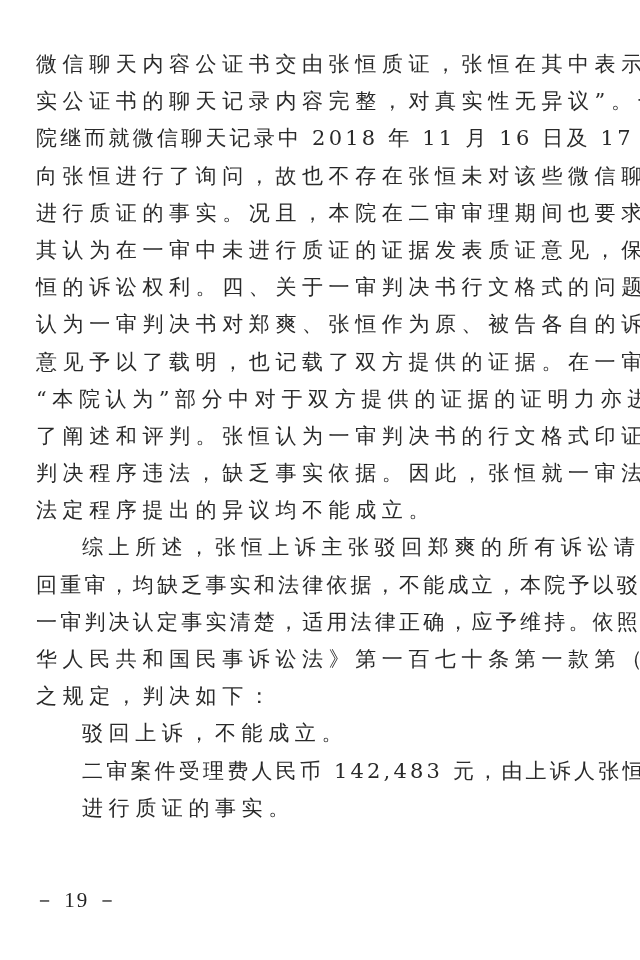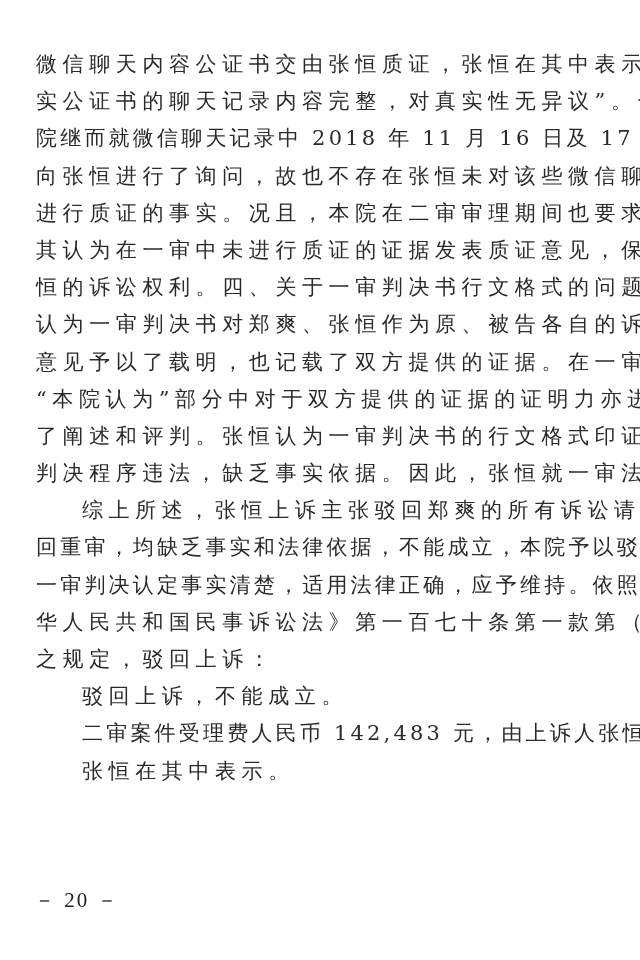--- a/index.html
+++ b/index.html
@@ -38,23 +38,24 @@
       <div class="line tight">院继而就微信聊天记录中 2018 年 11 月 16 日及 17 日的内容</div>
       <div class="line">向张恒进行了询问，故也不存在张恒未对该些微信聊天记录</div>
       <div class="line">进行质证的事实。况且，本院在二审审理期间也要求张恒就</div>
       <div class="line">其认为在一审中未进行质证的证据发表质证意见，保障了张</div>
       <div class="line">恒的诉讼权利。四、关于一审判决书行文格式的问题。本院</div>
       <div class="line">认为一审判决书对郑爽、张恒作为原、被告各自的诉、辩称</div>
       <div class="line">意见予以了载明，也记载了双方提供的证据。在一审判决的</div>
       <div class="line">“本院认为”部分中对于双方提供的证据的证明力亦进行</div>
       <div class="line">了阐述和评判。张恒认为一审判决书的行文格式印证了一审</div>
       <div class="line">判决程序违法，缺乏事实依据。因此，张恒就一审法院违反</div>
+      <div class="line">法定程序提出的异议均不能成立。</div>
       <div class="line indent">综上所述，张恒上诉主张驳回郑爽的所有诉讼请求或发</div>
       <div class="line tight">回重审，均缺乏事实和法律依据，不能成立，本院予以驳回。</div>
       <div class="line tight">一审判决认定事实清楚，适用法律正确，应予维持。依照《中</div>
       <div class="line">华人民共和国民事诉讼法》第一百七十条第一款第（一）项</div>
-      <div class="line">之规定，驳回上诉：</div>
+      <div class="line">之规定，判决如下：</div>
       <div class="line indent">驳回上诉，不能成立。</div>
       <div class="line indent tight">二审案件受理费人民币 142,483 元，由上诉人张恒负担。</div>
-      <div class="line indent">张恒在其中表示。</div>
+      <div class="line indent">进行质证的事实。</div>
     </div>
-  <div class="page-number">－ 20 －</div>
+  <div class="page-number">－ 19 －</div>
 </div>
 
 </body></html>

